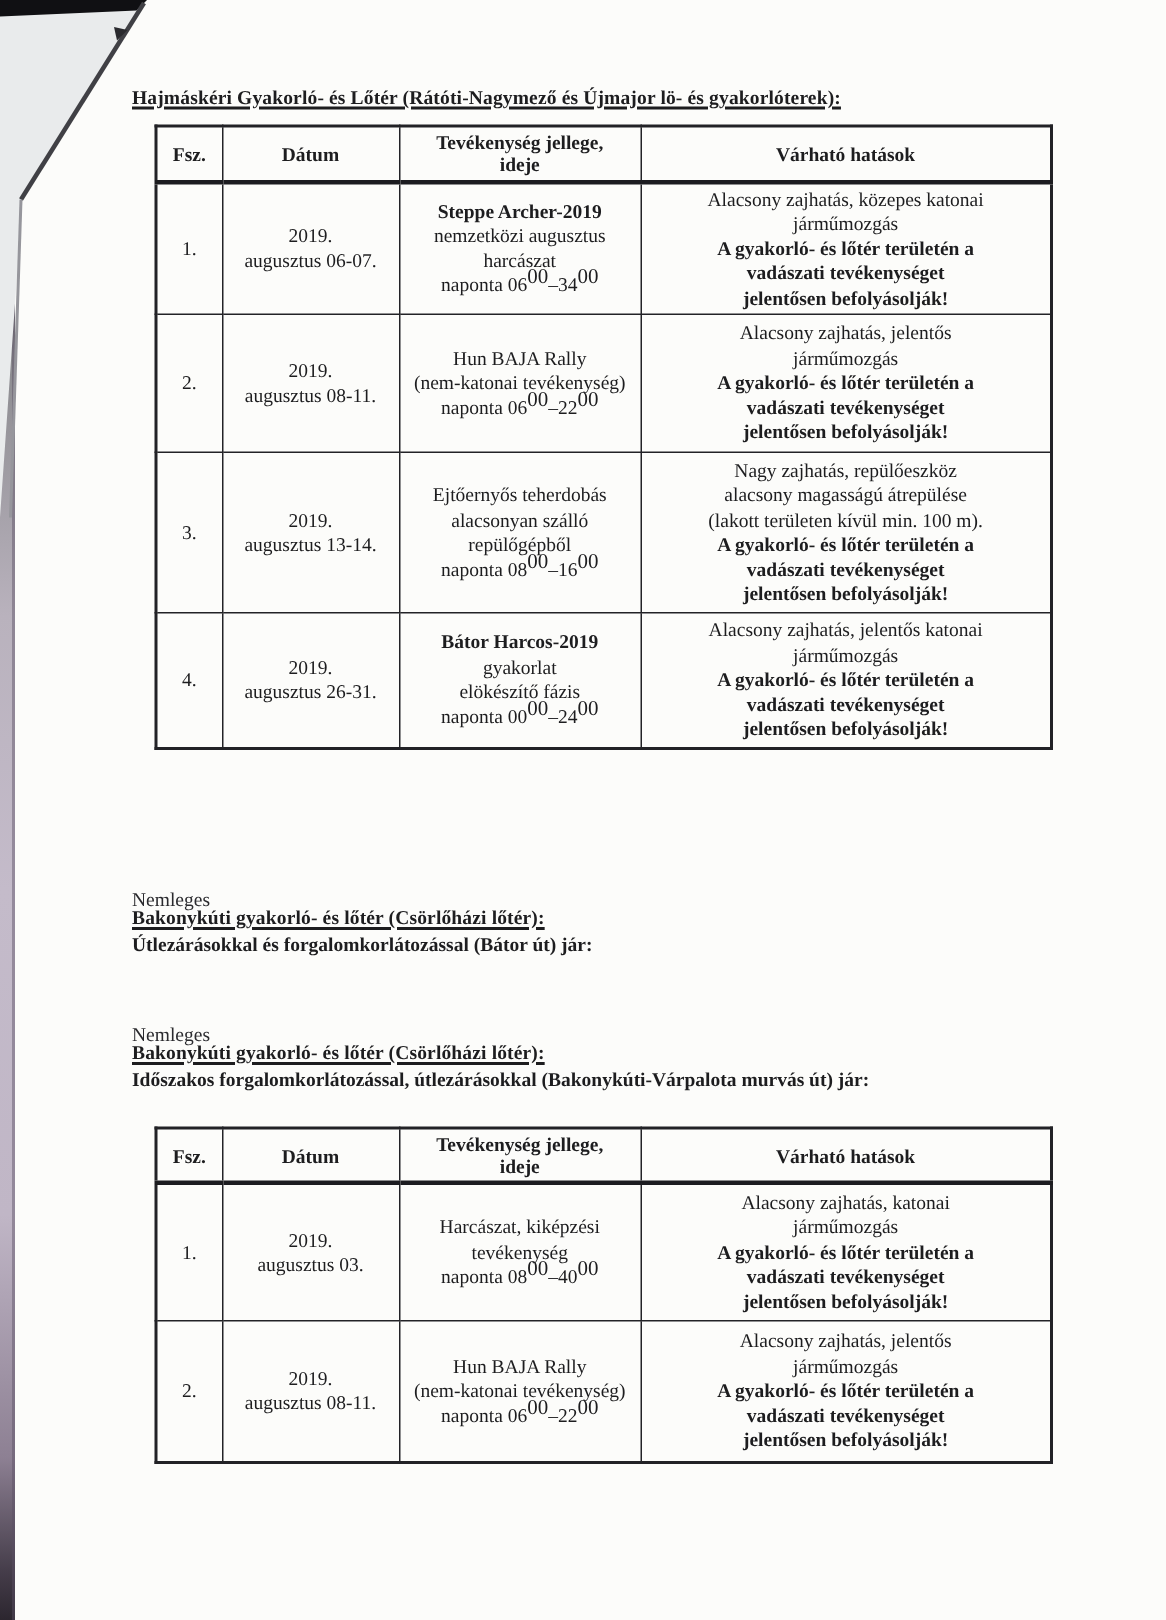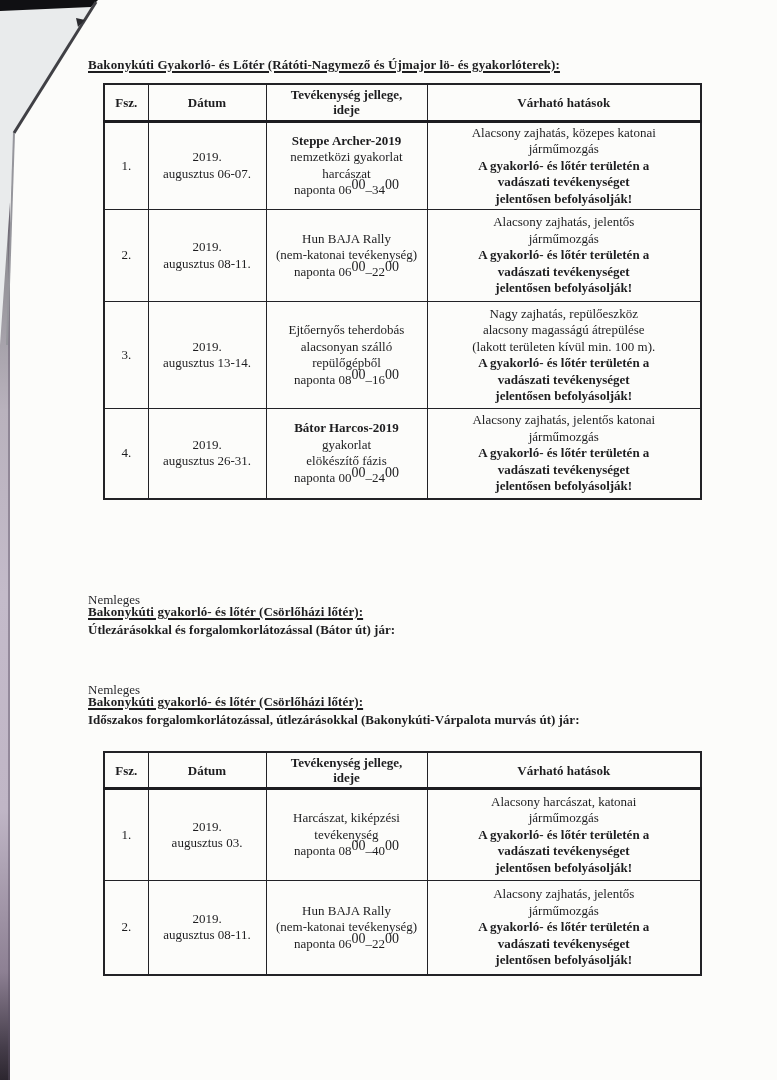--- a/index.html
+++ b/index.html
@@ -82,21 +82,21 @@
 
   <div class="scan-left"></div>
   <svg class="corner-svg" width="135" height="400" viewBox="0 0 135 400">
     <polygon points="0,0 98,0 15,131 0,345" fill="#e9ebec"></polygon>
     <polygon points="0,0 98,0 91,7 0,11" fill="#101013"></polygon>
     <line x1="96" y1="2" x2="14" y2="133" stroke="#404045" stroke-width="3"></line>
     <polyline points="14,133 7,345" fill="none" stroke="#96969c" stroke-width="2"></polyline>
     <polygon points="76,18 85,20 78,27" fill="#2a2a2e"></polygon>
   </svg>
 
-  <div class="h" style="top:57px">Bakonykúti Gyakorló- és Lőtér (Rátóti-Nagymező és Újmajor lö- és gyakorlóterek):</div>
+  <div class="h" style="top:57px">Hajmáskéri Gyakorló- és Lőtér (Rátóti-Nagymező és Újmajor lö- és gyakorlóterek):</div>
 
   <table class="doc" style="top:83px">
     <colgroup>
       <col style="width:44px">
         <col style="width:118px">
         <col style="width:161px">
         <col style="width:274px">
     </colgroup>
     <thead>
       <tr style="height:37px">
@@ -111,21 +111,21 @@
     </thead>
     <tbody>
       <tr style="height:88px">
         <td class="num-cell">1.</td>
         <td>
           <div class="ln">2019.</div>
           <div class="ln">augusztus 06-07.</div>
         </td>
         <td>
           <div class="ln act-title">Steppe Archer-2019</div>
-          <div class="ln">nemzetközi gyakorlat</div>
+          <div class="ln">nemzetközi augusztus</div>
           <div class="ln">harcászat</div>
 
           <div><span>naponta 06</span><sup class="hh">00</sup><span>–34</span><sup class="hh">00</sup></div>
         </td>
         <td>
           <div class="imp-n">
             <div class="ln">Alacsony zajhatás, közepes katonai</div>
             <div class="ln">járműmozgás</div>
 
           </div>
@@ -251,21 +251,21 @@
           <div class="ln">2019.</div>
           <div class="ln">augusztus 03.</div>
         </td>
         <td>
           <div class="ln">Harcászat, kiképzési</div>
           <div class="ln">tevékenység</div>
           <div><span>naponta 08</span><sup class="hh">00</sup><span>–40</span><sup class="hh">00</sup></div>
         </td>
         <td>
           <div class="imp-n">
-            <div class="ln">Alacsony harcászat, katonai</div>
+            <div class="ln">Alacsony zajhatás, katonai</div>
             <div class="ln">járműmozgás</div>
           </div>
           <div class="imp-b">
             <div class="ln">A gyakorló- és lőtér területén a</div>
             <div class="ln">vadászati tevékenységet</div>
             <div class="ln">jelentősen befolyásolják!</div>
           </div>
         </td>
       </tr>
       <tr style="height:94px">

